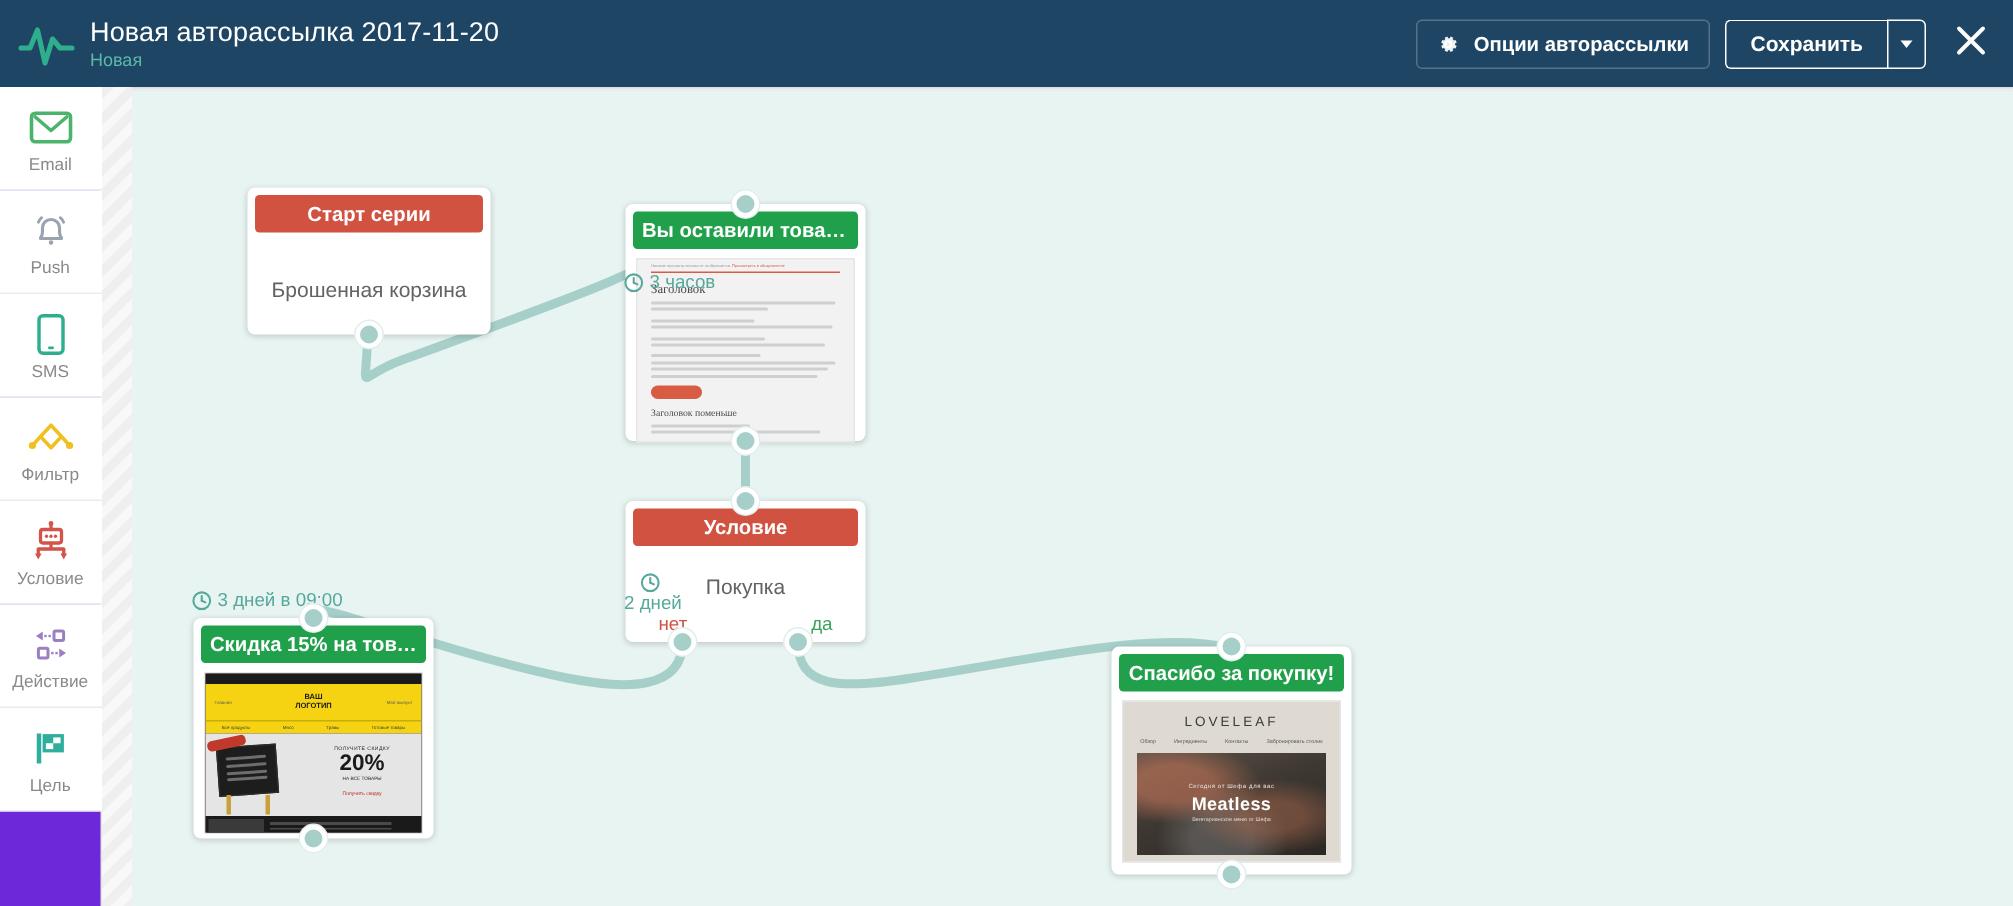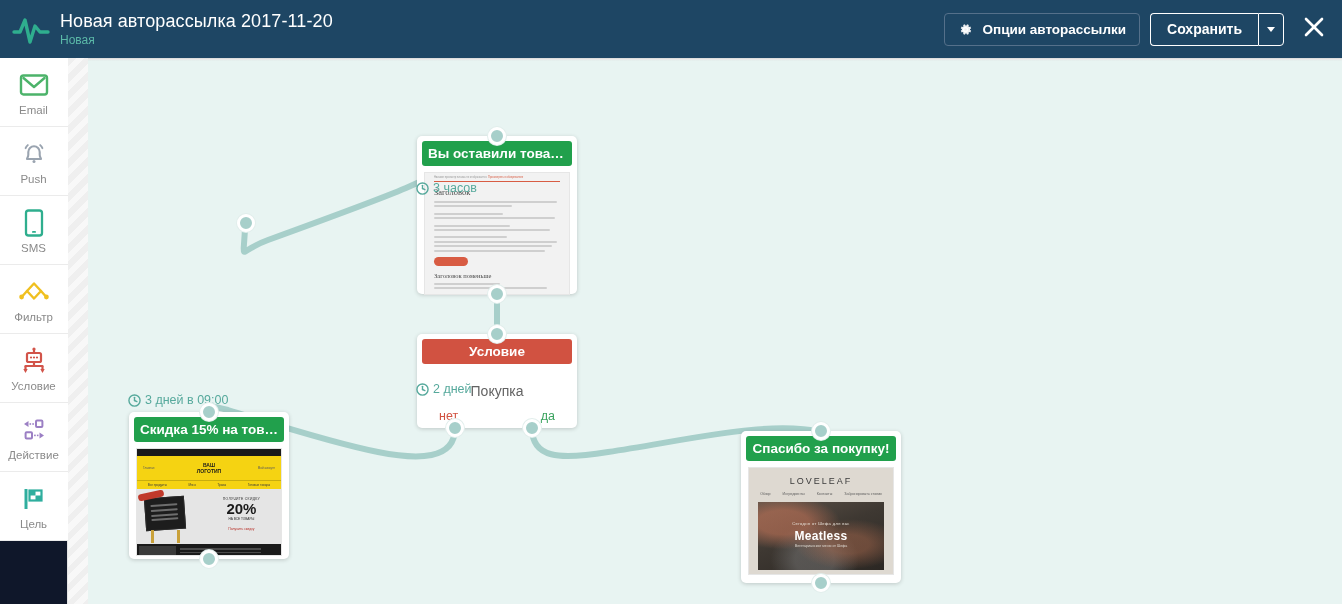--- a/index.html
+++ b/index.html
@@ -37,21 +37,21 @@
   .btn-caret {
     height: 33px; width: 26px; border: 1px solid #ffffff; border-radius: 0 4px 4px 0;
     background: transparent; cursor: pointer; display: flex; align-items: center; justify-content: center;
   }
   .btn-caret i { display:block; width:0;height:0;border-left:4px solid transparent;border-right:4px solid transparent;border-top:5px solid #fff; }
   .btn-close { margin-left: 16px; width: 28px; height: 28px; cursor: pointer; display:flex; align-items:center; justify-content:center; }
 
   
   .sidebar {
     position: absolute; left: 0; top: 58px; width: 68px; height: 546px;
-    background: #0f172a; border-right: 1px solid #e3e3e3;
+    background: #6d28d9; border-right: 1px solid #e3e3e3;
     display: flex; flex-direction: column; align-items: center;
   }
   .side-item {
     width: 68px; height: 69px; border-bottom: 1px solid #ebebeb;
     display: flex; flex-direction: column; align-items: center; justify-content: center;
     cursor: pointer; background: #fff;
   }
   .side-ico { height: 32px; display: flex; align-items: center; justify-content: center; }
   .side-label { font-size: 11.5px; color: #8a8a8a; margin-top: 3px; }
 
@@ -296,38 +296,42 @@
 
   <div class="tlabel" style="left:328px; top:121px;">
     <svg width="13" height="13" viewBox="0 0 14 14">
       <circle cx="7" cy="7" r="6" fill="none" stroke="#56a99c" stroke-width="1.5"></circle>
       <line x1="7" y1="7" x2="7" y2="3.6" stroke="#56a99c" stroke-width="1.5" stroke-linecap="round"></line>
       <line x1="7" y1="7" x2="9.6" y2="8.2" stroke="#56a99c" stroke-width="1.5" stroke-linecap="round"></line>
     </svg>
     <span>3 часов</span>
   </div>
 
-  <div class="tlabel" style="left:328px; top:322px;">
+  <div class="tlabel" style="left:328px; top:322px;flex-direction:column;">
     <svg width="13" height="13" viewBox="0 0 14 14">
       <circle cx="7" cy="7" r="6" fill="none" stroke="#56a99c" stroke-width="1.5"></circle>
       <line x1="7" y1="7" x2="7" y2="3.6" stroke="#56a99c" stroke-width="1.5" stroke-linecap="round"></line>
       <line x1="7" y1="7" x2="9.6" y2="8.2" stroke="#56a99c" stroke-width="1.5" stroke-linecap="round"></line>
     </svg>
     <span>2 дней</span>
   </div>
 
   <div class="tlabel" style="left:40px; top:333px;">
     <svg width="13" height="13" viewBox="0 0 14 14">
       <circle cx="7" cy="7" r="6" fill="none" stroke="#56a99c" stroke-width="1.5"></circle>
       <line x1="7" y1="7" x2="7" y2="3.6" stroke="#56a99c" stroke-width="1.5" stroke-linecap="round"></line>
       <line x1="7" y1="7" x2="9.6" y2="8.2" stroke="#56a99c" stroke-width="1.5" stroke-linecap="round"></line>
     </svg>
     <span>3 дней в 09:00</span>
   </div>
 
+  <div class="node" style="left:77px; top:65px; width:162px; height:98px;">
+    <div class="node-hdr hdr-red">Старт серии</div>
+    <div class="node-body" style="padding-top:30px;">Брошенная корзина</div>
+  </div>
   <div class="dot" style="left:149px; top:154px;"></div>
 
   <div class="node" style="left:329px; top:76px; width:160px; height:158px;">
     <div class="node-hdr hdr-green">Вы оставили товар...</div>
     <div class="prev prev-a">
       <div class="pa-top">
         <span>Никакие просмотр письма не отображается.</span>
         <b>Просмотреть в обозревателе</b>
       </div>
       <div class="pa-h1">Заголовок</div>

